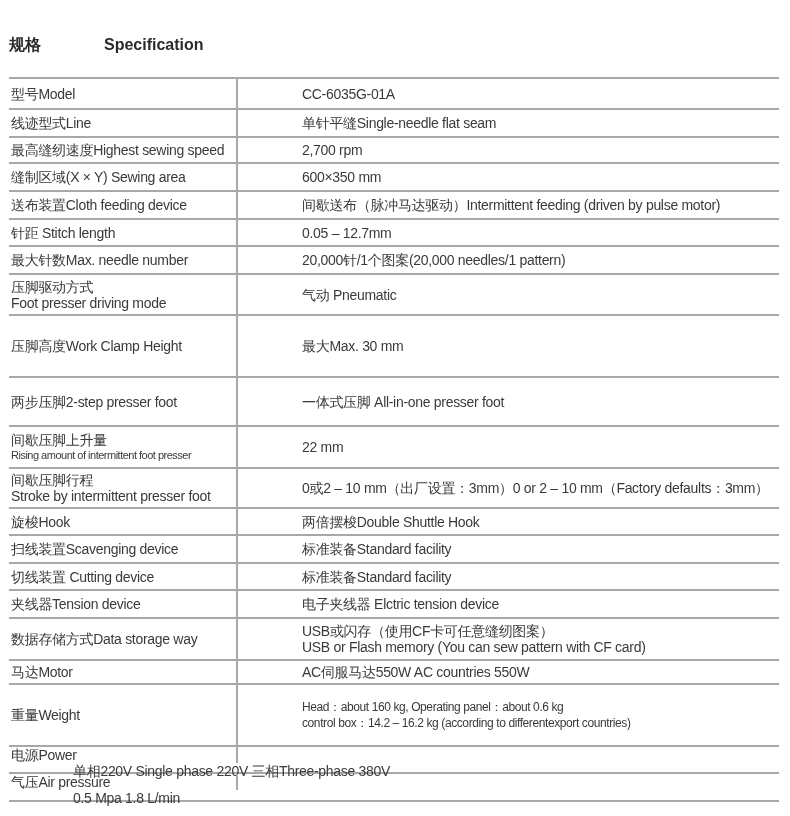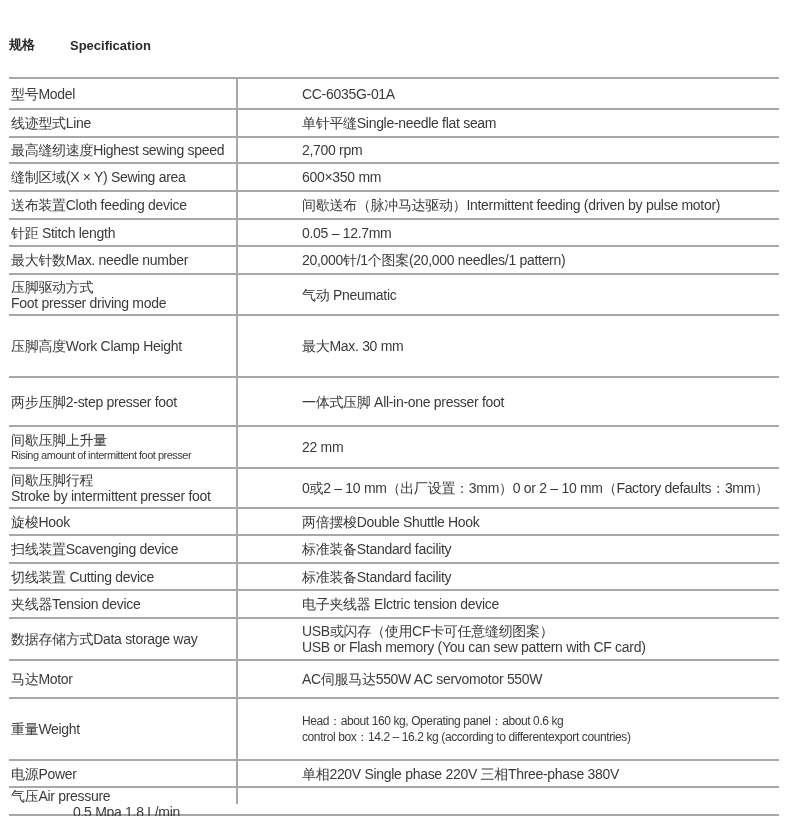--- a/index.html
+++ b/index.html
@@ -4,21 +4,21 @@
   <style>
     html, body { margin: 0; padding: 0; background: #ffffff; }
     body {
       width: 790px; height: 816px; position: relative; overflow: hidden;
       font-family: "Liberation Sans", "DejaVu Sans", sans-serif;
       color: #3a3a3a;
     }
     .title {
       position: absolute; left: 9px; top: 30px; height: 30px;
       display: flex; align-items: center;
-      font-weight: bold; font-size: 13px; color: #2b2b2b;
+      font-weight: bold; font-size: 16px; color: #2b2b2b; gap: 28px;
     }
     .title .zh { margin-right: 35px; }
     .spec-table {
       position: absolute; left: 9px; top: 77px; width: 770px;
       border-top: 2px solid #a8a8a8;
     }
     .row {
       display: flex; border-bottom: 2px solid #a8a8a8; box-sizing: border-box;
     }
     .cell-label {
@@ -175,38 +175,38 @@
     </div>
     <div class="row" style="height: 42px;">
       <div class="cell-label">
         <span>数据存储方式Data storage way</span>
       </div>
       <div class="cell-value">
         <span>USB或闪存（使用CF卡可任意缝纫图案）</span>
         <span>USB or Flash memory (You can sew pattern with CF card)</span>
       </div>
     </div>
-    <div class="row" style="height: 38px;">
+    <div class="row" style="height: 24px;">
       <div class="cell-label">
         <span>马达Motor</span>
       </div>
       <div class="cell-value">
-        <span>AC伺服马达550W  AC servomotor 550W</span>
+        <span>AC伺服马达550W  AC countries 550W</span>
       </div>
     </div>
     <div class="row" style="height: 62px;">
       <div class="cell-label">
         <span>重量Weight</span>
       </div>
       <div class="cell-value">
         <span class="xsmall">Head：about 160 kg, Operating panel：about 0.6 kg</span>
         <span class="xsmall">control box：14.2 – 16.2 kg (according to differentexport countries)</span>
       </div>
     </div>
-    <div class="row" style="height: 27px;">
+    <div class="row" style="height: 27px; flex-direction: column;">
       <div class="cell-label">
         <span>电源Power</span>
       </div>
       <div class="cell-value">
         <span>单相220V  Single phase 220V  三相Three-phase 380V</span>
       </div>
     </div>
     <div class="row" style="height: 28px; flex-direction: column;">
       <div class="cell-label">
         <span>气压Air pressure</span>

